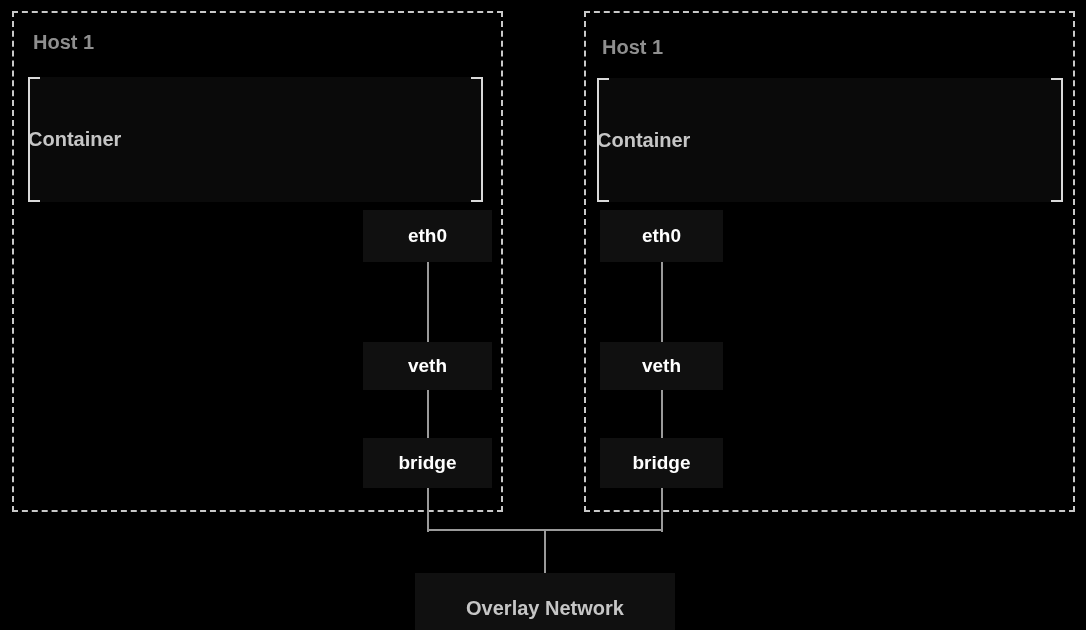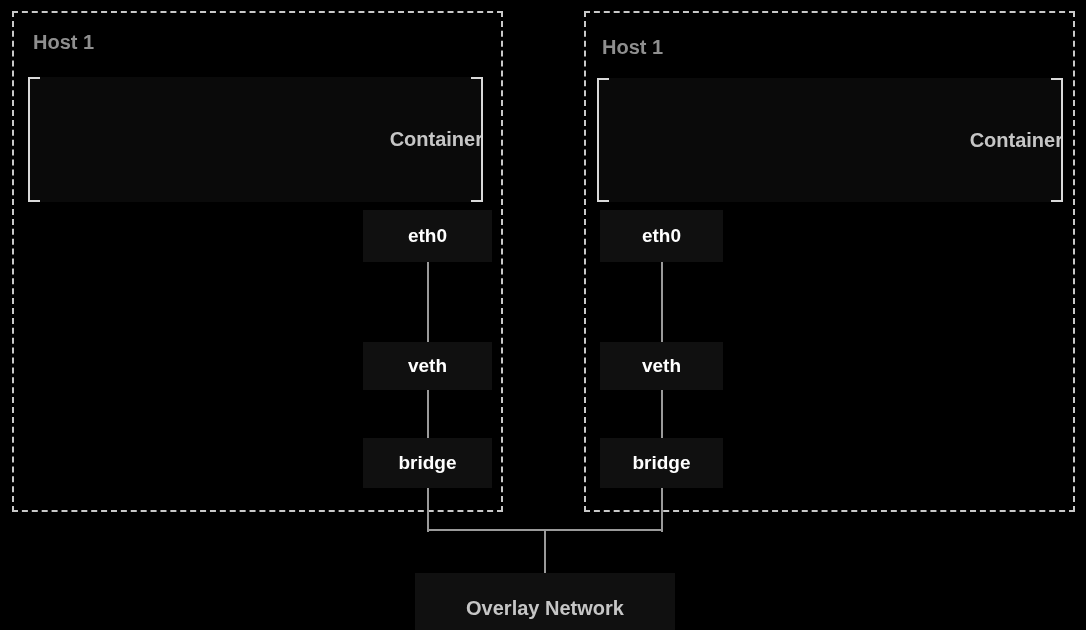--- a/index.html
+++ b/index.html
@@ -26,21 +26,21 @@
     color: #8f8f8f;
     white-space: nowrap;
   }
   #host1 .host-label { left: 19px; top: 18px; }
   #host2 .host-label { left: 16px; top: 23px; }
   .container-box {
     position: absolute;
     background: #0a0a0a;
     display: flex;
     align-items: center;
-    justify-content: flex-end;
+    justify-content: flex-start;
     font-size: 20px;
     color: #c6c6c6;
   }
   #host1 .container-box { left: 14px; top: 64px; width: 455px; height: 125px; }
   #host2 .container-box { left: 11px; top: 65px; width: 466px; height: 124px; }
   .bracket {
     position: absolute;
     top: 0; bottom: 0;
     width: 12px;
     box-sizing: border-box;

